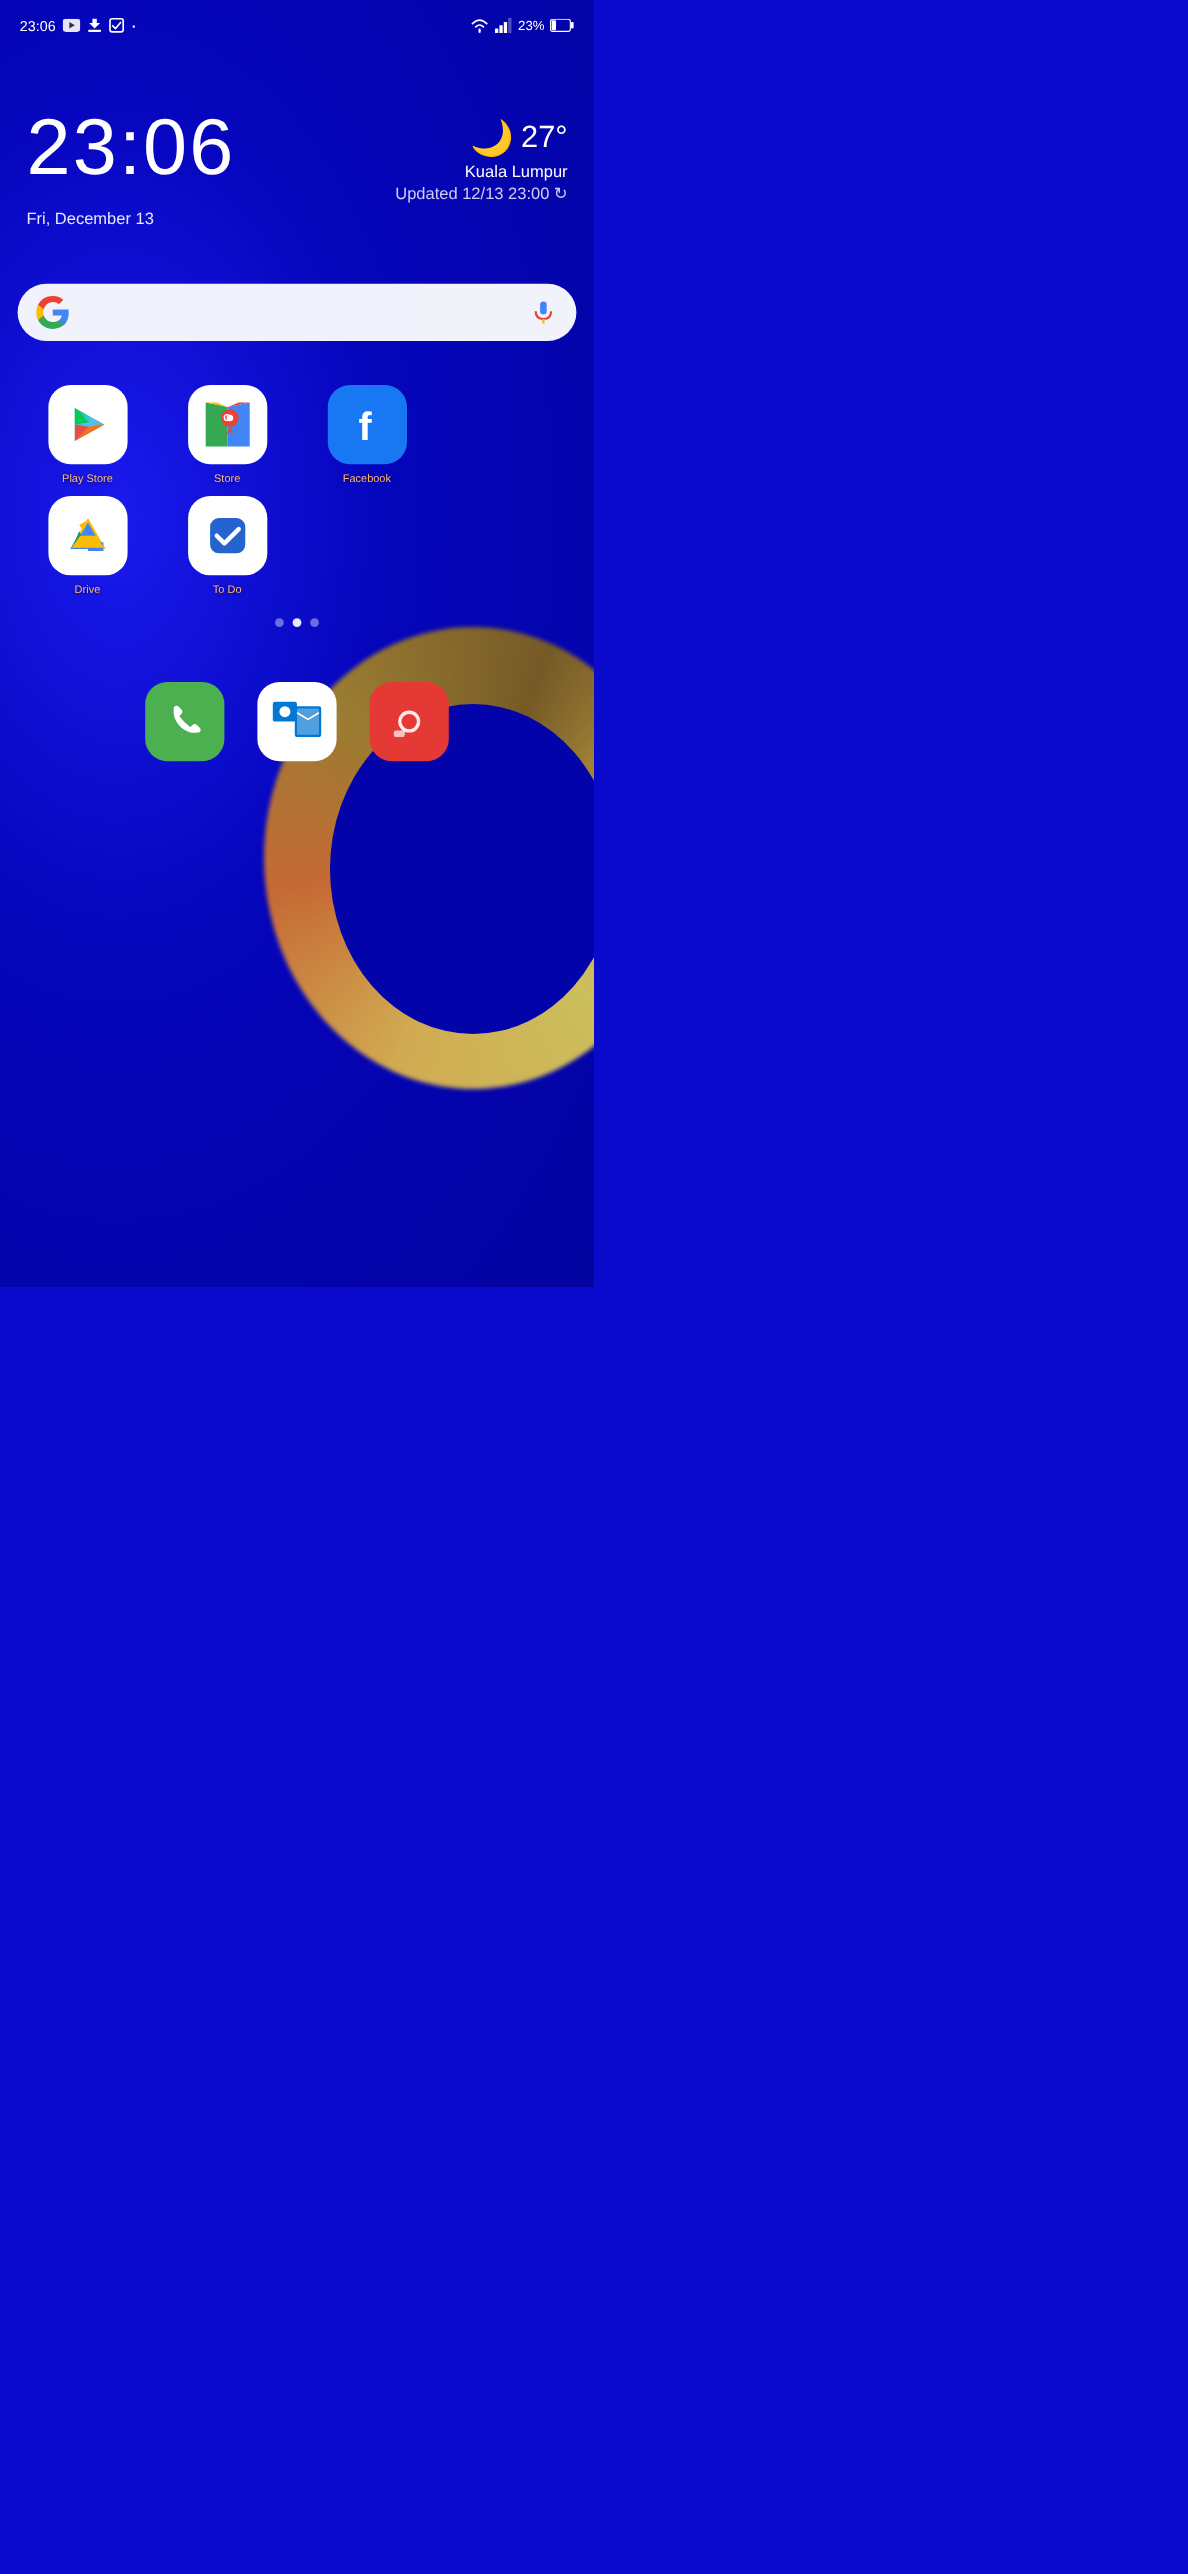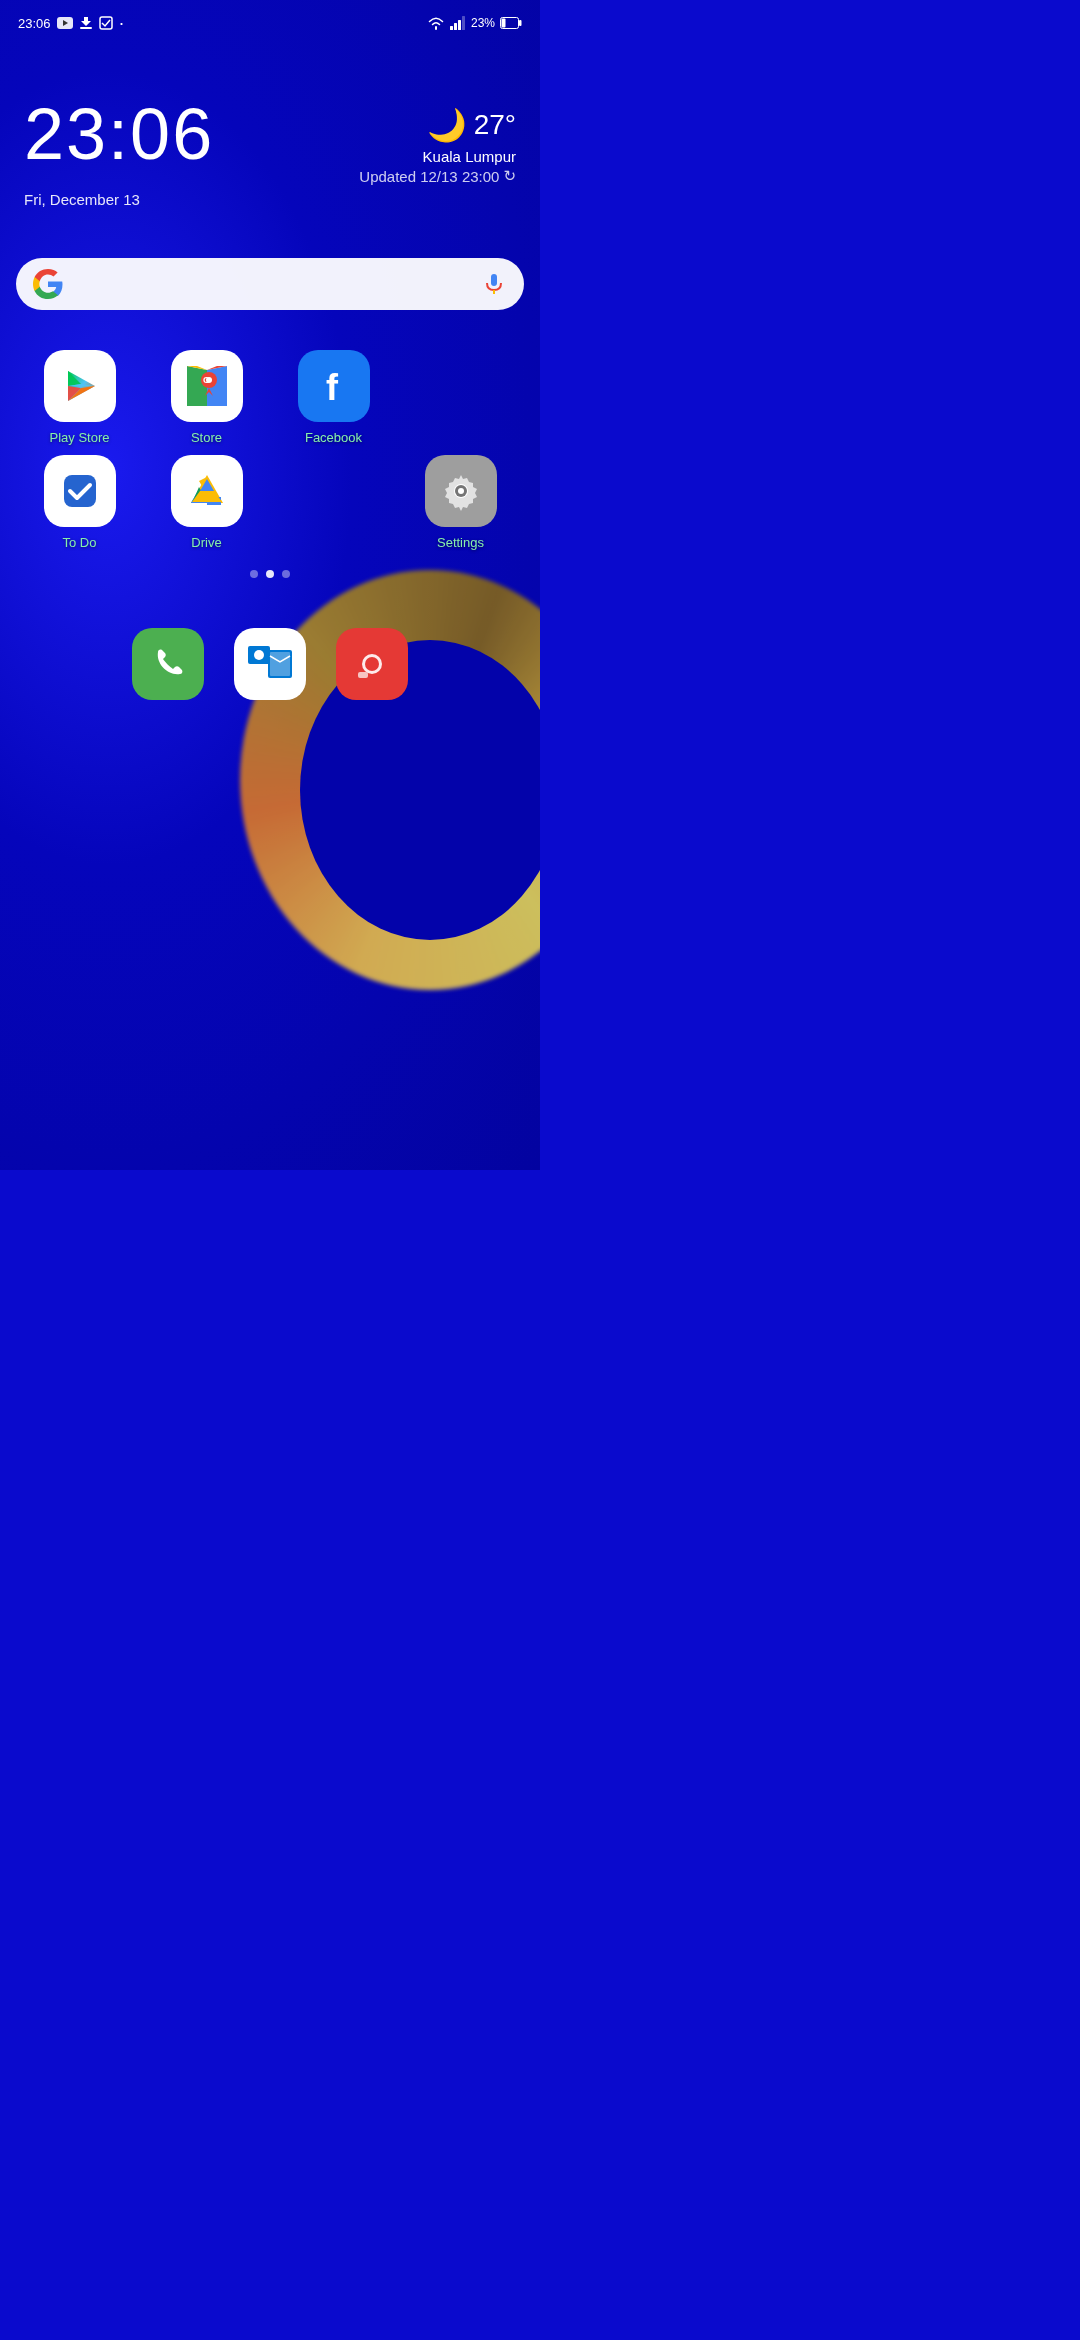--- a/index.html
+++ b/index.html
@@ -178,22 +178,22 @@
     .app-icon {
       width: 72px;
       height: 72px;
       border-radius: 20px;
       display: flex;
       align-items: center;
       justify-content: center;
       overflow: hidden;
     }
     .app-label {
-      color: #86efac;
-      font-size: 13px;
+      color: #fdba74;
+      font-size: 10px;
       font-weight: 500;
       text-shadow: 0 1px 3px rgba(0,0,0,0.5);
     }
 
     
     .page-dots {
       position: relative;
       z-index: 10;
       display: flex;
       justify-content: center;
@@ -406,30 +406,20 @@
         </svg>
       </div>
       <span class="app-label">Facebook</span>
     </div>
 
   </div>
 
   <div class="app-row">
 
     <div class="app-item">
-      <div class="app-icon icon-todo">
-        <svg width="44" height="44" viewBox="0 0 44 44">
-          <rect x="6" y="6" width="32" height="32" rx="8" fill="#2564CF"></rect>
-          <path d="M12 22 L19 29 L32 16" stroke="white" stroke-width="4" fill="none" stroke-linecap="round" stroke-linejoin="round"></path>
-        </svg>
-      </div>
-      <span class="app-label">To Do</span>
-    </div>
-
-    <div class="app-item">
       <div class="app-icon icon-drive">
         <svg width="44" height="44" viewBox="0 0 44 44">
           <polygon points="22,6 38,34 6,34" fill="none"></polygon>
           <polygon points="6,34 14,20 22,34" fill="#0F9D58"></polygon>
           <polygon points="22,6 30,20 38,34 22,34 6,34 14,20" fill="none"></polygon>
           <polygon points="22,6 38,34 30,34 14,20" fill="#FBBC05"></polygon>
           <polygon points="6,34 22,34 14,20" fill="#4285F4"></polygon>
           <polygon points="22,34 38,34 30,34" fill="#4285F4"></polygon>
 
           <path d="M22 8 L36 32 L8 32 Z" fill="none"></path>
@@ -440,35 +430,34 @@
           <path d="M22 10 L37 33 L7 33 Z" fill="none"></path>
           <path d="M22 10 L29 22 L15 22 Z" fill="#4285F4"></path>
           <path d="M15 22 L7 33 L29 22 Z" fill="#0F9D58"></path>
           <path d="M29 22 L37 33 L7 33 L15 22 Z" fill="#FBBC05"></path>
         </svg>
       </div>
       <span class="app-label">Drive</span>
     </div>
 
     <div class="app-item">
+      <div class="app-icon icon-todo">
+        <svg width="44" height="44" viewBox="0 0 44 44">
+          <rect x="6" y="6" width="32" height="32" rx="8" fill="#2564CF"></rect>
+          <path d="M12 22 L19 29 L32 16" stroke="white" stroke-width="4" fill="none" stroke-linecap="round" stroke-linejoin="round"></path>
+        </svg>
+      </div>
+      <span class="app-label">To Do</span>
+    </div>
+
+    <div class="app-item">
       <div class="app-icon" style="background:transparent;"></div>
       <span class="app-label"></span>
     </div>
 
-    <div class="app-item">
-      <div class="app-icon icon-settings">
-        <svg width="44" height="44" viewBox="0 0 44 44">
-          <circle cx="22" cy="22" r="7" fill="white"></circle>
-          <path d="M22 6 L24 10 L28 9 L30 13 L34 14 L34 18 L38 20 L36 24 L38 28 L34 30 L34 34 L30 35 L28 39 L24 38 L22 42 L20 38 L16 39 L14 35 L10 34 L10 30 L6 28 L8 24 L6 20 L10 18 L10 14 L14 13 L16 9 L20 10 Z" fill="white" opacity="0.7"></path>
-          <circle cx="22" cy="22" r="6" fill="#757575"></circle>
-          <circle cx="22" cy="22" r="3" fill="white"></circle>
-        </svg>
-      </div>
-      <span class="app-label">Settings</span>
-    </div>
 
   </div>
 </div>
 
 <div class="page-dots">
   <div class="dot"></div>
   <div class="dot active"></div>
   <div class="dot"></div>
 </div>
 

